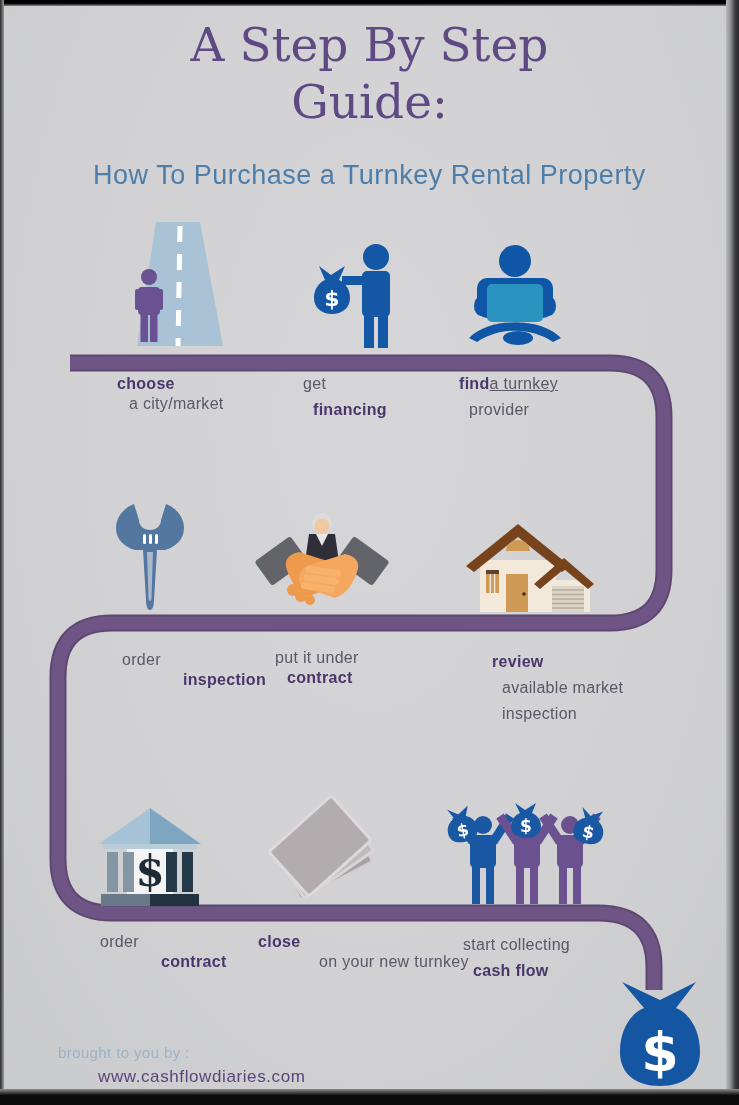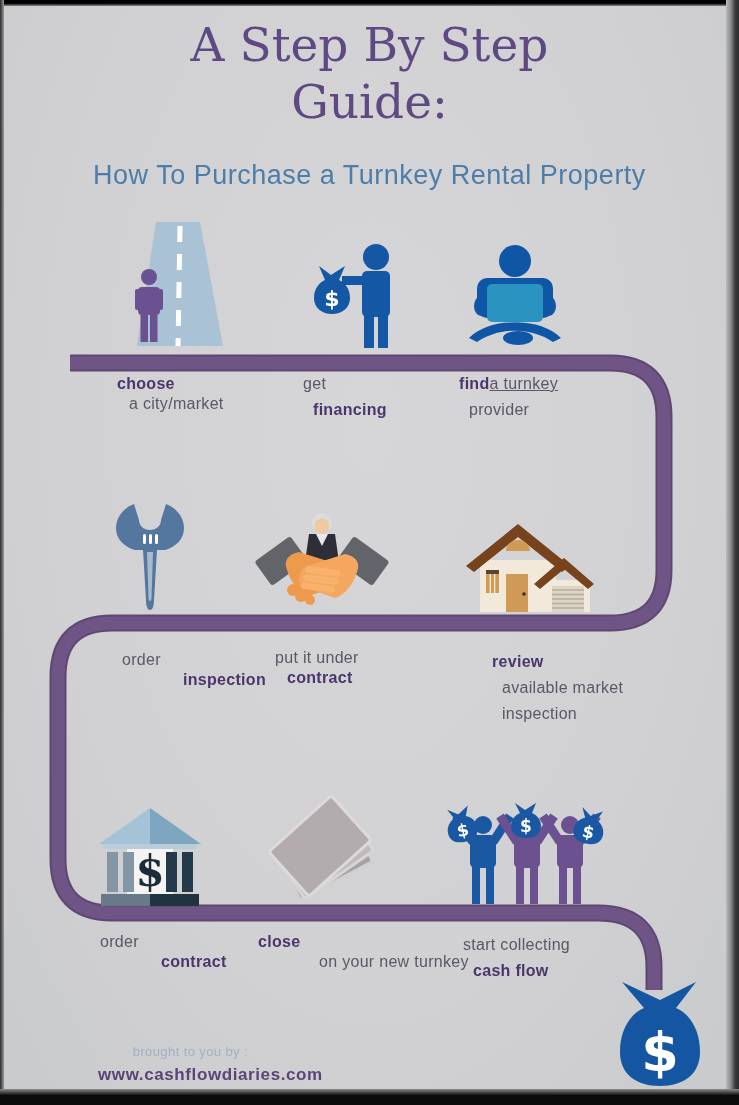--- a/index.html
+++ b/index.html
@@ -22,22 +22,22 @@
 
   .path-svg{position:absolute;left:0;top:0;z-index:1;}
   .icon{position:absolute;z-index:2;}
 
   .label{position:absolute;z-index:3;font-size:16px;line-height:20px;letter-spacing:0.3px;color:#5c5666;}
   .label .b{font-weight:bold;color:#4a366b;}
   .ind1{padding-left:12px;} .ind2{padding-left:10px;margin-top:6px;} .ind3{padding-left:14px;margin-left:47px;}
   .gap{margin-left:0;text-decoration:underline;}
 
   .footer{position:absolute;left:58px;top:1044px;z-index:3;}
-  .footer .by{color:#9cb2c6;font-size:13px;letter-spacing:0.4px;text-align:center;}
-  .footer .site{color:#5a4579;font-size:17px;font-weight:bold;letter-spacing:0.6px;margin:6px 0 0 40px;}
+  .footer .by{color:#9cb2c6;font-size:15px;letter-spacing:0.4px;}
+  .footer .site{color:#5a4579;font-size:17px;font-weight:normal;letter-spacing:0.6px;margin:6px 0 0 40px;}
 </style>
 </head>
 <body>
 
 <div class="canvas">
 
   <div class="edge edge-top"></div>
   <div class="edge edge-left"></div>
   <div class="edge edge-right"></div>
   <div class="edge edge-bottom"></div>

